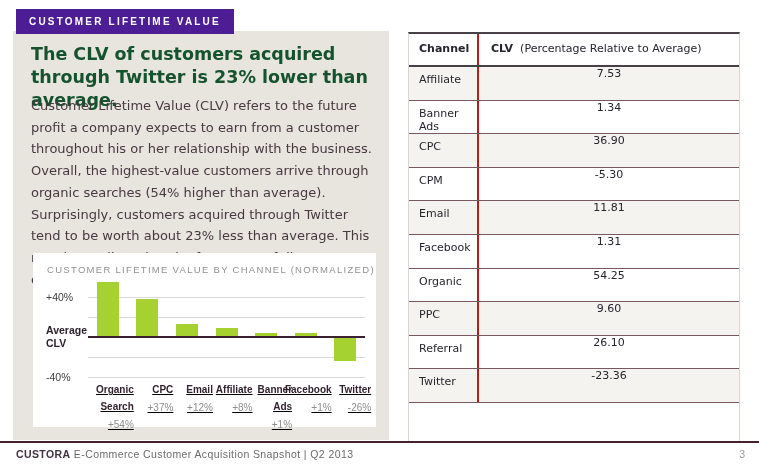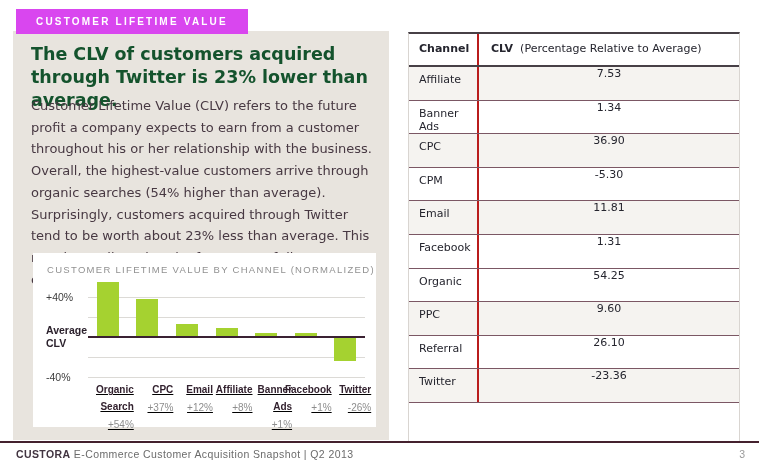--- a/index.html
+++ b/index.html
@@ -1,22 +1,22 @@
 <!DOCTYPE html>
 <html><head>
 <meta charset="utf-8">
 <style>
   html,body{margin:0;padding:0;background:#ffffff;}
   .page{position:relative;width:759px;height:467px;background:#ffffff;overflow:hidden;
         font-family:"DejaVu Sans",sans-serif;}
 
   
-  .badge{position:absolute;left:16px;top:9px;height:25px;background:#d946ef;color:#ffffff;
+  .badge{position:absolute;left:16px;top:9px;height:25px;background:#4c1d95;color:#ffffff;
          font-family:"Liberation Sans",sans-serif;font-weight:bold;font-size:10px;
-         letter-spacing:2.2px;line-height:25px;padding:0 20px;z-index:3;}
+         letter-spacing:2.2px;line-height:25px;padding:0 13px;z-index:3;}
 
   
   .panel{position:absolute;left:13px;top:31px;width:376px;height:409px;background:#e8e4de;z-index:1;}
   .headline{position:absolute;left:18px;top:12px;width:342px;margin:0;
             font-size:17.5px;font-weight:bold;color:#14532d;line-height:23px;}
   .bodytext{position:absolute;left:18px;top:64px;width:344px;margin:0;
             font-size:13px;color:#473842;line-height:21.7px;}
 
   
   .chart-card{position:absolute;left:20px;top:222px;width:343px;height:174px;background:#ffffff;}

